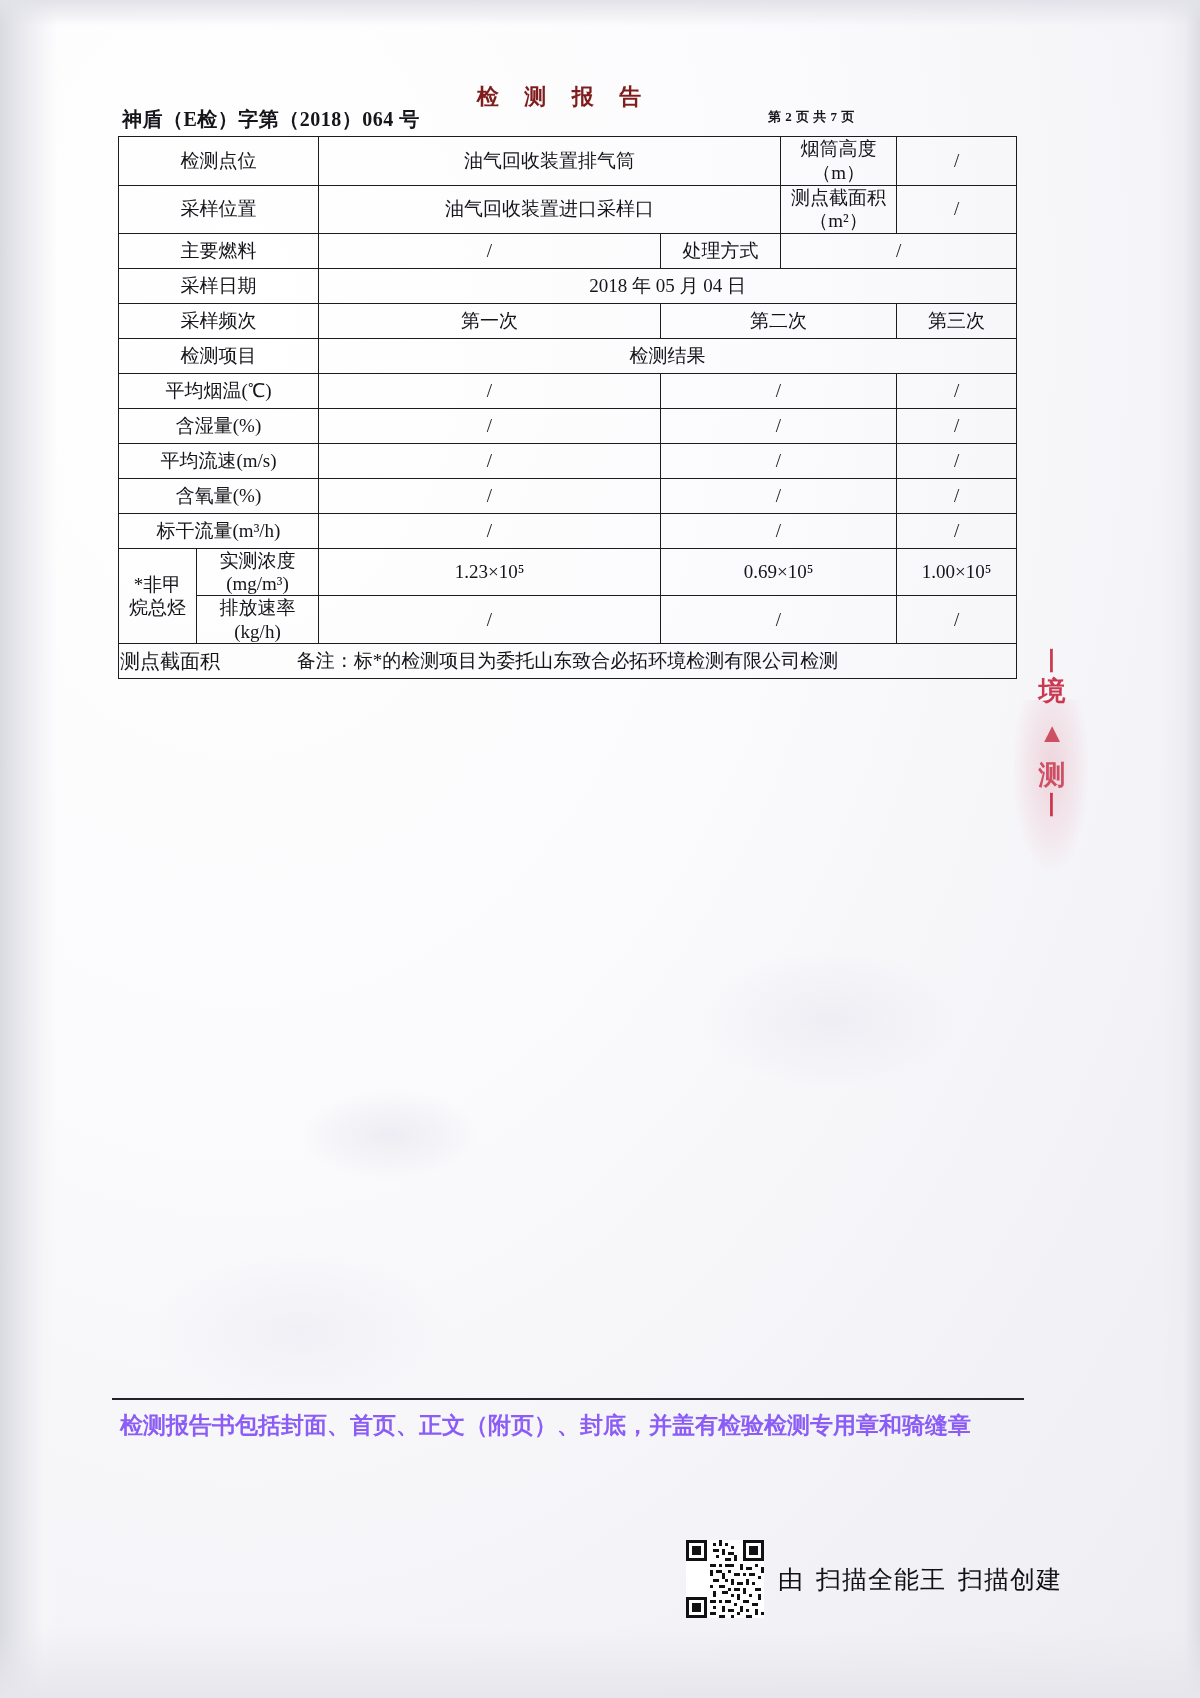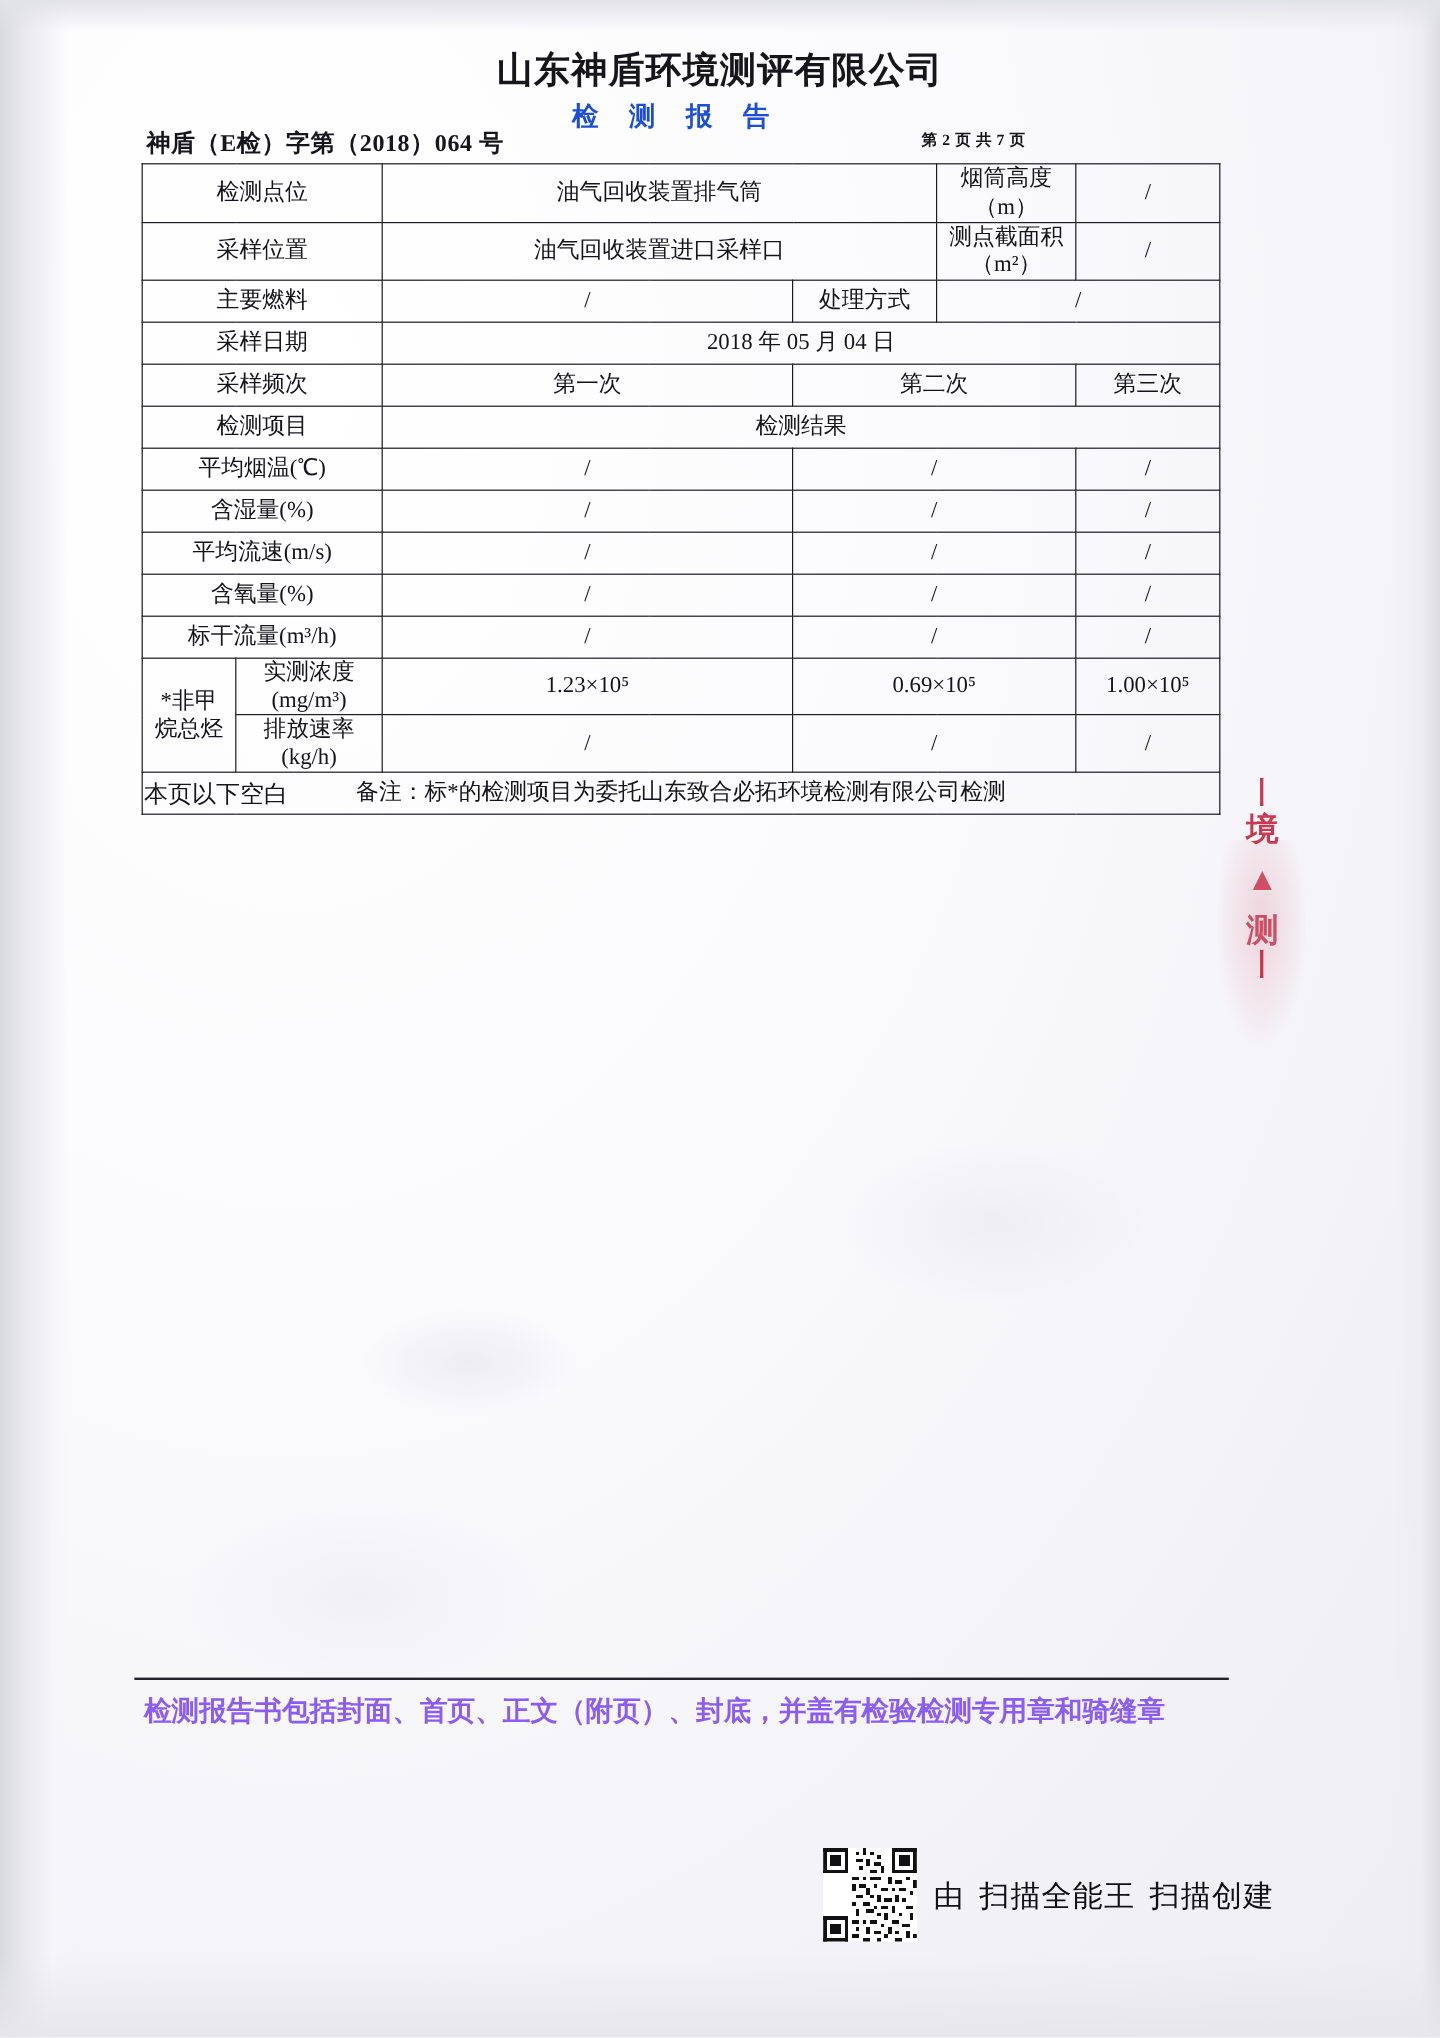--- a/index.html
+++ b/index.html
@@ -67,21 +67,21 @@
   }
   .report-title {
     position: absolute;
     left: 0; top: 82px;
     width: 1128px;
     text-align: center;
     font-family: "Liberation Serif", serif;
     font-weight: bold;
     font-size: 22px;
     letter-spacing: 10px;
-    color: #1d4ed8;
+    color: #7f1d1d;
   }
   .doc-number {
     position: absolute;
     left: 122px; top: 106px;
     font-family: "Liberation Serif", serif;
     font-weight: bold;
     font-size: 20px;
     color: #15151a;
     letter-spacing: 0.5px;
   }
@@ -234,21 +234,20 @@
 <div class="edge-right"></div>
 <div class="edge-top"></div>
 <div class="edge-bottom"></div>
 
 <div class="blotch" style="left:300px;top:1090px;width:180px;height:90px;background:radial-gradient(ellipse,rgba(225,225,235,0.55) 0%,rgba(255,255,255,0) 70%);"></div>
 <div class="blotch" style="left:700px;top:950px;width:260px;height:140px;background:radial-gradient(ellipse,rgba(228,228,238,0.5) 0%,rgba(255,255,255,0) 70%);"></div>
 <div class="blotch" style="left:150px;top:1250px;width:300px;height:160px;background:radial-gradient(ellipse,rgba(230,230,240,0.45) 0%,rgba(255,255,255,0) 70%);"></div>
 
 <div class="content">
 
-  <div class="company-title">山东神盾环境测评有限公司</div>
   <div class="report-title">检 测 报 告</div>
   <div class="doc-number">神盾（E检）字第（2018）064 号</div>
   <div class="page-number">第 2 页 共 7 页</div>
 
   <table class="main">
     <colgroup>
       <col style="width:78px">
       <col style="width:122px">
       <col style="width:222px">
       <col style="width:120px">
@@ -343,21 +342,21 @@
         <td class="tall" colspan="2">/</td>
         <td class="tall">/</td>
       </tr>
 
       <tr class="note-row">
         <td colspan="7">备注：标*的检测项目为委托山东致合必拓环境检测有限公司检测</td>
       </tr>
     </tbody>
   </table>
 
-  <div class="below-blank">本页以下空白</div>
+  <div class="below-blank">测点截面积</div>
 
   <div class="stamp-smear"></div>
   <div class="stamp">
     <div class="bracket-top">丨</div>
     <div class="s-char">境</div>
     <div class="s-char s-blur">▲</div>
     <div class="s-char s-blur">测</div>
     <div class="bracket-bottom">丨</div>
   </div>
 

